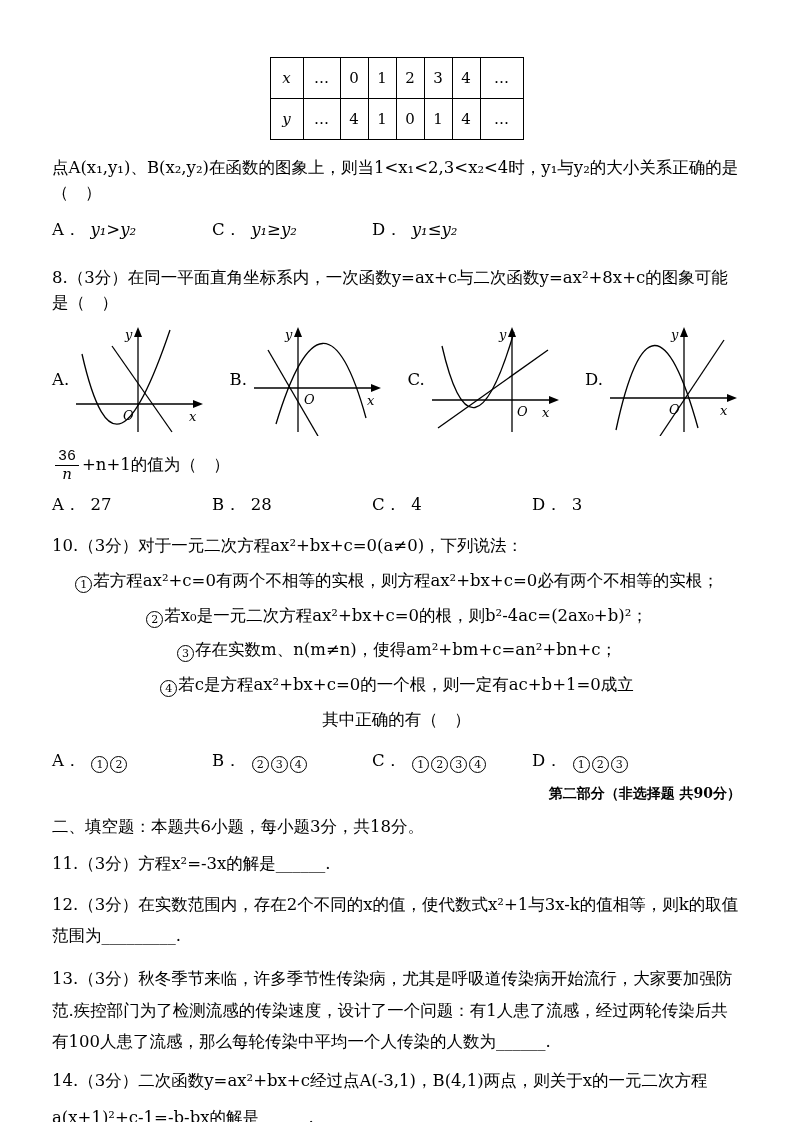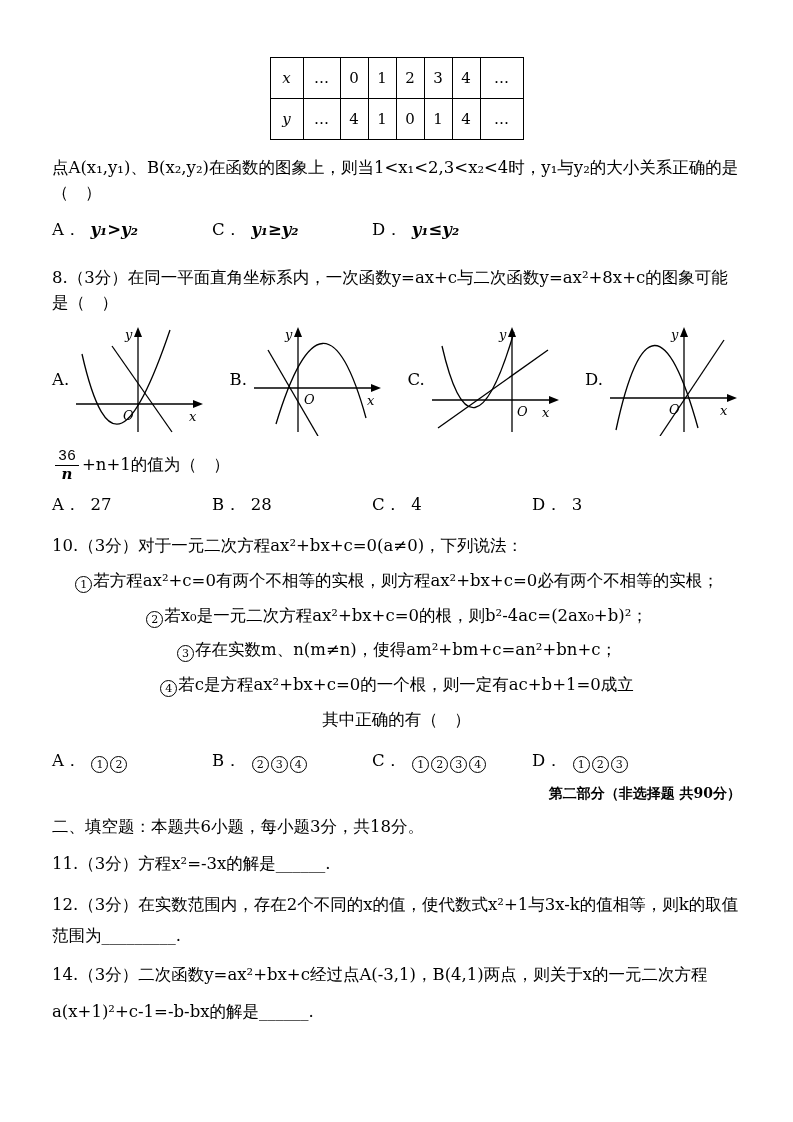--- a/index.html
+++ b/index.html
@@ -9,21 +9,21 @@
     margin:0 auto;
     background:#ffffff;
     box-sizing:border-box;
     padding:0 52px;
     overflow:hidden;
     color:#000;
     font-family:"DejaVu Serif","Liberation Serif",serif;
     font-size:16.5px;
   }
   p{margin:0;}
-  .ital{font-style:italic;font-weight:bold;}
+  .ital{font-style:italic;}
 
   
   .qtable{margin:57px auto 0;border-collapse:collapse;}
   .qtable td{border:1.4px solid #000;height:40px;text-align:center;font-size:15px;padding:0 2px;}
   .c-lab{width:28px;font-style:italic;}
   .c-dots{width:32px;}
   .c-num{width:23px;}
   .c-dots2{width:38px;}
 
   .stem{margin-top:16px;line-height:1.5;}
@@ -183,18 +183,19 @@
     <span class="opt"><span class="opt-label">B．</span><span><span class="circ">2</span><span class="circ">3</span><span class="circ">4</span></span></span>
     <span class="opt"><span class="opt-label">C．</span><span><span class="circ">1</span><span class="circ">2</span><span class="circ">3</span><span class="circ">4</span></span></span>
     <span class="opt"><span class="opt-label">D．</span><span><span class="circ">1</span><span class="circ">2</span><span class="circ">3</span></span></span>
   </div>
 
   <p class="part2">第二部分（非选择题 共90分）</p>
   <p class="fill-p" style="line-height:1.5;">二、填空题：本题共6小题，每小题3分，共18分。</p>
 
   <p class="fill-p" style="line-height:1.5;">11.（3分）方程x²=-3x的解是______.</p>
   <p class="fill-p">12.（3分）在实数范围内，存在2个不同的x的值，使代数式x²+1与3x-k的值相等，则k的取值范围为_________.</p>
+  <p class="fill-p">13.（3分）秋冬季节来临，许多季节性传染病，尤其是呼吸道传染病开始流行，大家要加强防范.疾控部门为了检测流感的传染速度，设计了一个问题：有1人患了流感，经过两轮传染后共有100人患了流感，那么每轮传染中平均一个人传染的人数为______.</p>
   <p class="fill-p" style="line-height:1.5;">
     <span>14.（3分）二次函数y=ax²+bx+c经过点A(-3,1)，B(4,1)两点，则关于x的一元二次方程</span>
     <span class="q14-line2">a(x+1)²+c-1=-b-bx的解是______.</span>
   </p>
 
 </div>
 
 </body></html>

